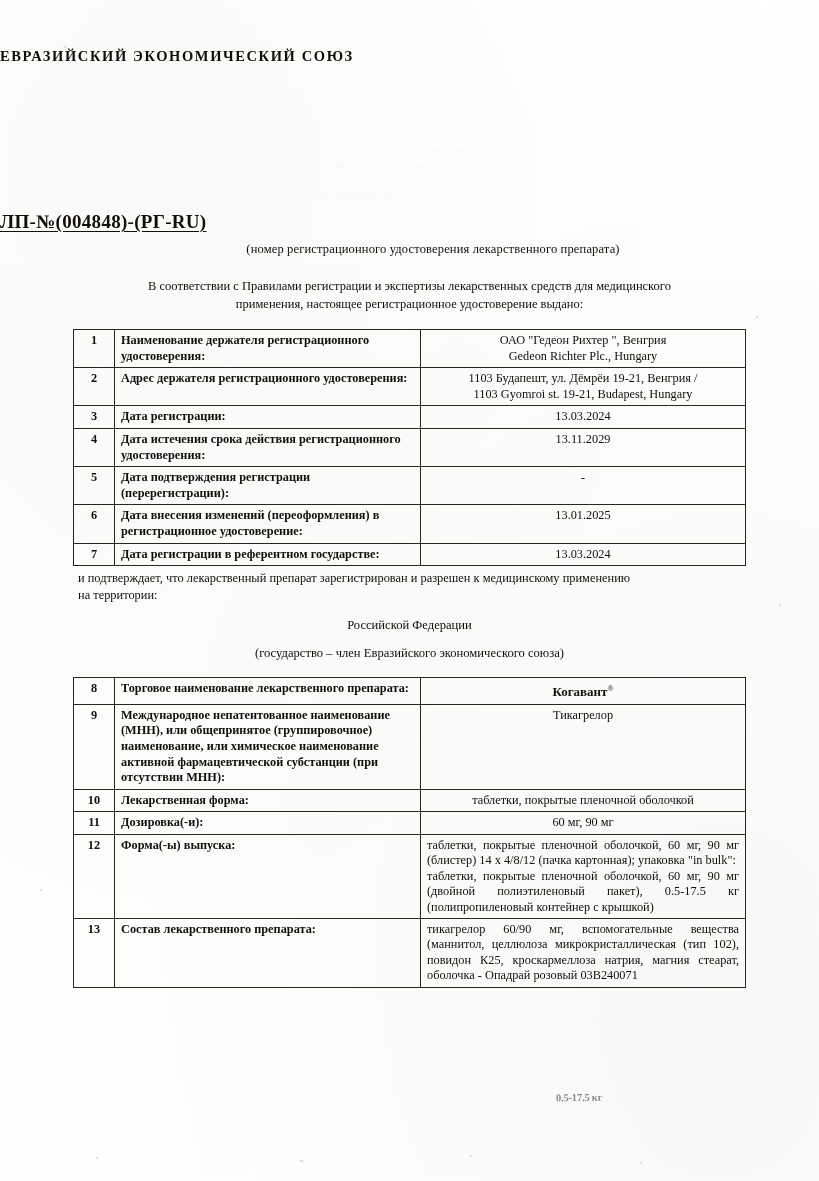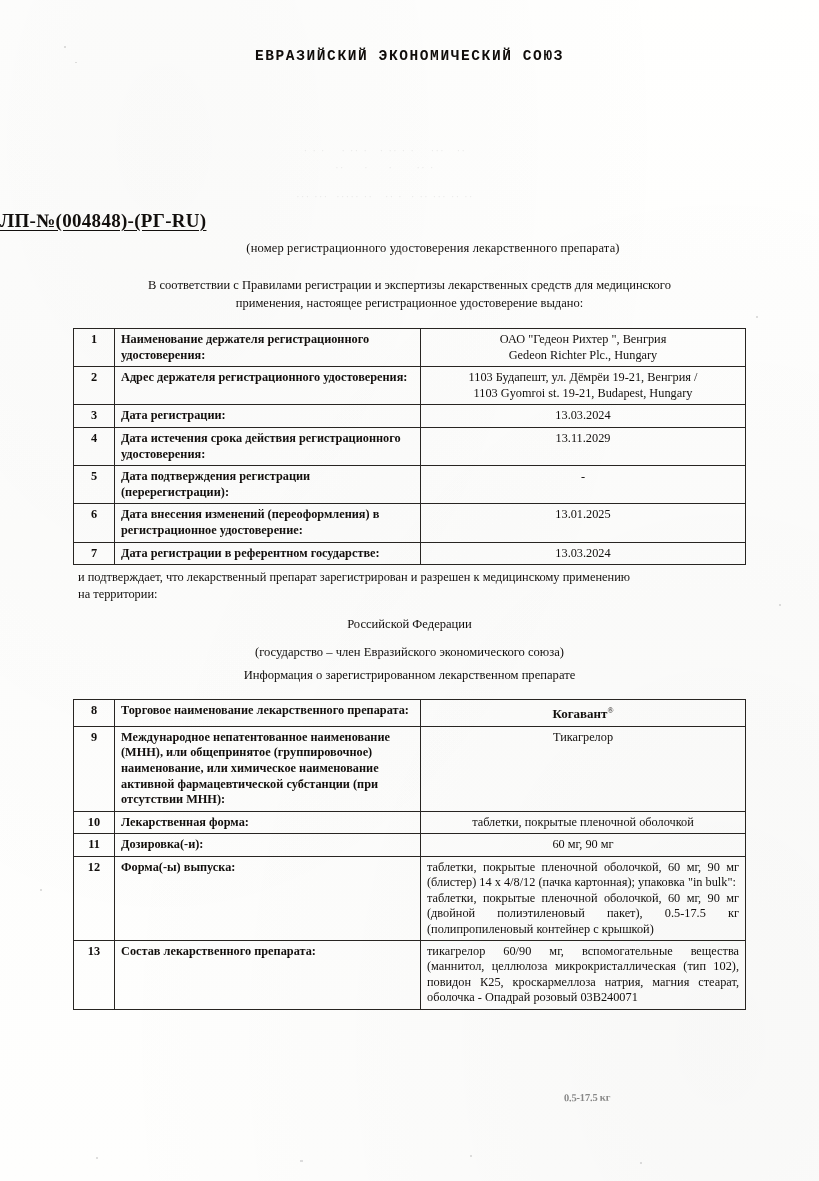--- a/index.html
+++ b/index.html
@@ -25,27 +25,25 @@
     background:
       radial-gradient(ellipse at 20% 12%, rgba(0,0,0,0.018), rgba(0,0,0,0) 58%),
       radial-gradient(ellipse at 88% 88%, rgba(0,0,0,0.022), rgba(0,0,0,0) 62%),
       linear-gradient(180deg, #fdfdfc 0%, #fbfbfa 45%, #fcfcfb 100%);
     pointer-events: none;
     z-index: 0;
   }
   .content { position: relative; z-index: 2; }
 
   .doc-header {
-    text-align: center;
     font-weight: bold;
     font-size: 14.5px;
     letter-spacing: 1.6px;
     padding-top: 48px;
     color: #120f0d;
-    font-family: Liberation Mono, monospace;
   }
 
   .ghost-block {
     position: absolute;
     left: 150px;
     top: 142px;
     width: 470px;
     height: 80px;
     z-index: 1;
     opacity: 0.1;
@@ -155,21 +153,20 @@
     left: 556px;
     top: 1092px;
     font-size: 10.5px;
     font-weight: bold;
     color: #2b2b2b;
     opacity: 0.55;
     letter-spacing: -0.2px;
     transform: rotate(-0.6deg);
     z-index: 3;
     pointer-events: none;
-    margin-left: 8px;
   }
   .speck {
     position: absolute;
     background: #9a9a9a;
     opacity: 0.33;
     z-index: 1;
     pointer-events: none;
   }
 </style>
 </head>
@@ -249,21 +246,20 @@
 
     <div class="mid-text">
       <div>и подтверждает, что лекарственный препарат зарегистрирован и разрешен к медицинскому применению</div>
       <div>на территории:</div>
     </div>
 
     <div class="centered-line">Российской Федерации</div>
 
     <div class="centered-line sub">(государство – член Евразийского экономического союза)</div>
 
-    <div class="centered-line info">Информация о зарегистрированном лекарственном препарате</div>
 
     <table class="t">
       <tbody>
         <tr>
           <td class="num">8</td>
           <td class="lbl">Торговое наименование лекарственного препарата:</td>
           <td class="val">
             <span class="tradename">Когавант</span><span class="reg-mark">®</span>
           </td>
         </tr>

